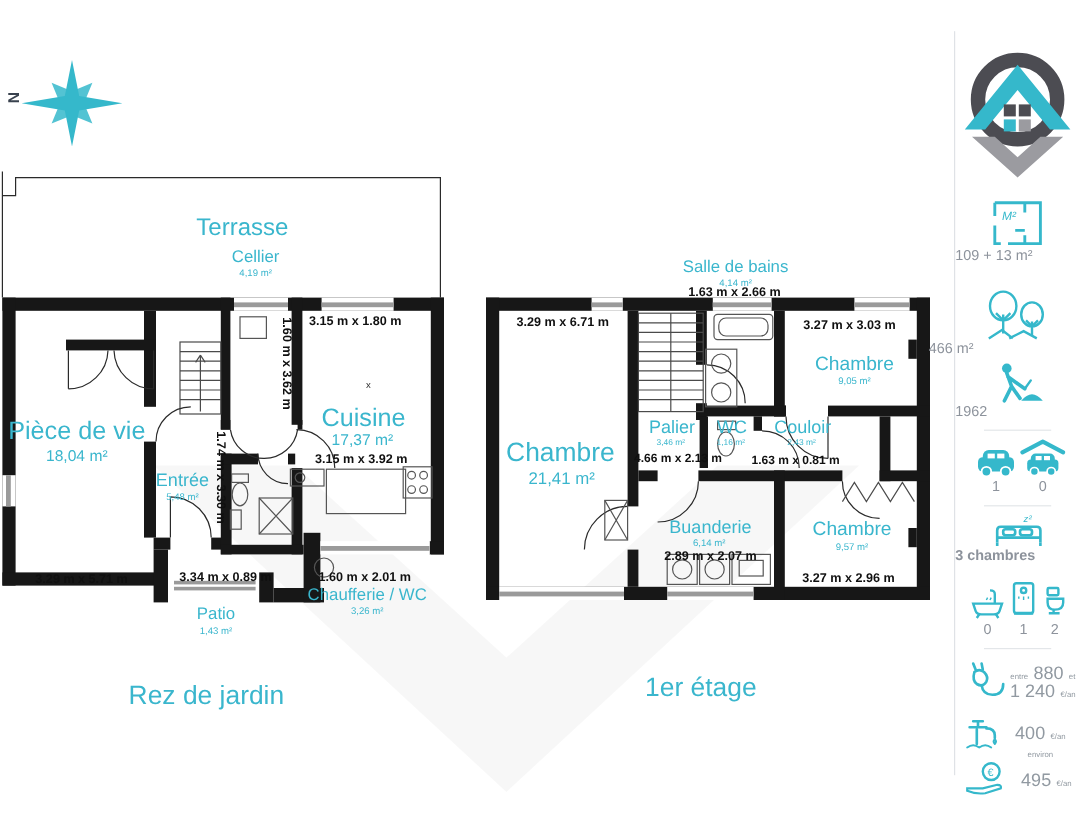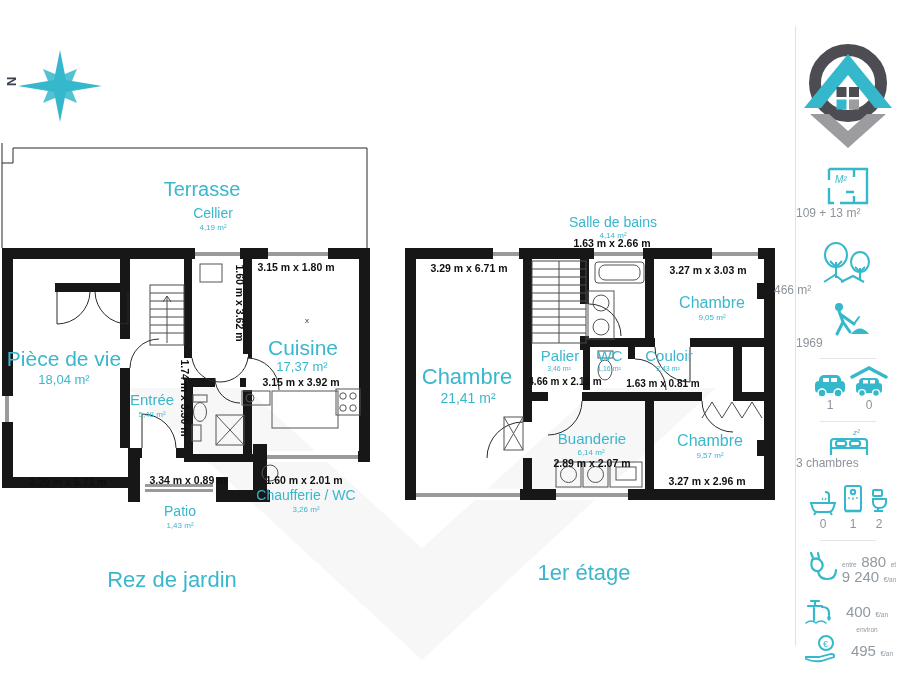--- a/index.html
+++ b/index.html
@@ -271,21 +271,21 @@
   </svg>
   <div class="sb-abs" style="left:774px;top:283px;width:104px;">466 m²</div>
 
   
   <svg width="46" height="40" viewBox="0 0 46 40" style="position:absolute;left:824px;top:300px;" fill="none" stroke="#35b8cb" stroke-width="3" stroke-linecap="round">
     <circle cx="15" cy="7" r="4" fill="#35b8cb" stroke="none"></circle>
     <path d="M15,11 L19,22 M19,22 L13,34 M19,22 L26,32 M16,14 L30,24"></path>
     <path d="M30,24 L35,17" stroke-width="2"></path>
     <path d="M27,34 Q36,23 45,34 Z" fill="#35b8cb" stroke="none"></path>
   </svg>
-  <div class="sb-abs" style="left:796px;top:336px;width:104px;">1969</div>
+  <div class="sb-abs" style="left:796px;top:336px;width:104px;">1962</div>
 
   <div class="sb-div" style="top:358px;"></div>
 
   
   <svg width="34" height="28" viewBox="0 0 34 28" style="position:absolute;left:813px;top:372px;">
     <rect x="6" y="3" width="22" height="12" rx="5" fill="#35b8cb"></rect>
     <rect x="2" y="9" width="30" height="12" rx="4" fill="#35b8cb"></rect>
     <rect x="10" y="6" width="6" height="4" fill="#fff"></rect>
       <rect x="18" y="6" width="6" height="4" fill="#fff"></rect>
     <circle cx="9" cy="21" r="4" fill="#35b8cb" stroke="#fff" stroke-width="1.5"></circle>
@@ -306,21 +306,21 @@
   <div class="sb-div" style="top:421px;"></div>
 
   
   <svg width="46" height="32" viewBox="0 0 46 32" style="position:absolute;left:826px;top:426px;" fill="none" stroke="#35b8cb" stroke-width="2.2">
     <text x="27" y="9" font-size="8" fill="#35b8cb" stroke="none" font-style="italic">z²</text>
     <path d="M5,26 V16 Q5,13 8,13 H38 Q41,13 41,16 V26"></path>
     <path d="M5,22 H41 M5,26 V29 M41,26 V29"></path>
     <rect x="10" y="15" width="10" height="5" rx="2"></rect>
     <rect x="24" y="15" width="10" height="5" rx="2"></rect>
   </svg>
-  <div class="sb-abs" style="left:796px;top:456px;width:104px;">3 chambres</div>
+  <div class="sb-abs" style="left:796px;top:456px;width:104px;font-weight:bold;">3 chambres</div>
 
   
   <svg width="30" height="30" viewBox="0 0 30 30" style="position:absolute;left:808px;top:486px;" fill="none" stroke="#35b8cb" stroke-width="2">
     <path d="M3,17 H27 L25,23 Q24,26 20,26 H10 Q6,26 5,23 Z"></path>
     <path d="M21,17 V9 Q21,6 17,6"></path>
     <path d="M8,26 L6,29 M22,26 L24,29"></path>
     <path d="M15,12 L14,14 M18,12 L17,14" stroke-width="1.2"></path>
   </svg>
   <svg width="22" height="30" viewBox="0 0 22 30" style="position:absolute;left:842px;top:484px;" fill="none" stroke="#35b8cb" stroke-width="2">
     <rect x="3" y="2" width="16" height="25" rx="2"></rect>
@@ -342,21 +342,21 @@
   
   <svg width="34" height="34" viewBox="0 0 34 34" style="position:absolute;left:806px;top:551px;" fill="none" stroke="#35b8cb" stroke-width="2.2" stroke-linecap="round">
     <path d="M6,9 Q4,16 8,19 Q13,22 16,17 Q18,13 14,9 Q10,6 6,9 Z"></path>
     <path d="M7,7 L5,2 M13,7 L12,2"></path>
     <path d="M12,20 Q13,28 21,28 Q30,28 30,19"></path>
   </svg>
   <div class="sb-cost" style="left:840px;top:556px;width:58px;">
     <span class="cost-tiny">entre</span>
     <span class="cost-big">880</span>
     <span class="cost-tiny">et</span><br>
-    <span class="cost-big">9 240</span>
+    <span class="cost-big">1 240</span>
     <span class="cost-tiny">€/an</span>
   </div>
 
   
   <svg width="36" height="28" viewBox="0 0 36 28" style="position:absolute;left:804px;top:596px;" fill="none" stroke="#35b8cb" stroke-width="2.2" stroke-linecap="round">
     <path d="M10,24 V12 M4,10 H18 M11,10 V5 M7,5 H15"></path>
     <path d="M18,11 Q25,11 25,17 V19"></path>
     <path d="M25,24 Q23,22 25,20 Q27,22 25,24" stroke-width="1.6"></path>
     <path d="M2,27 Q7,23 12,27 Q17,23 22,27" stroke-width="1.6"></path>
   </svg>

